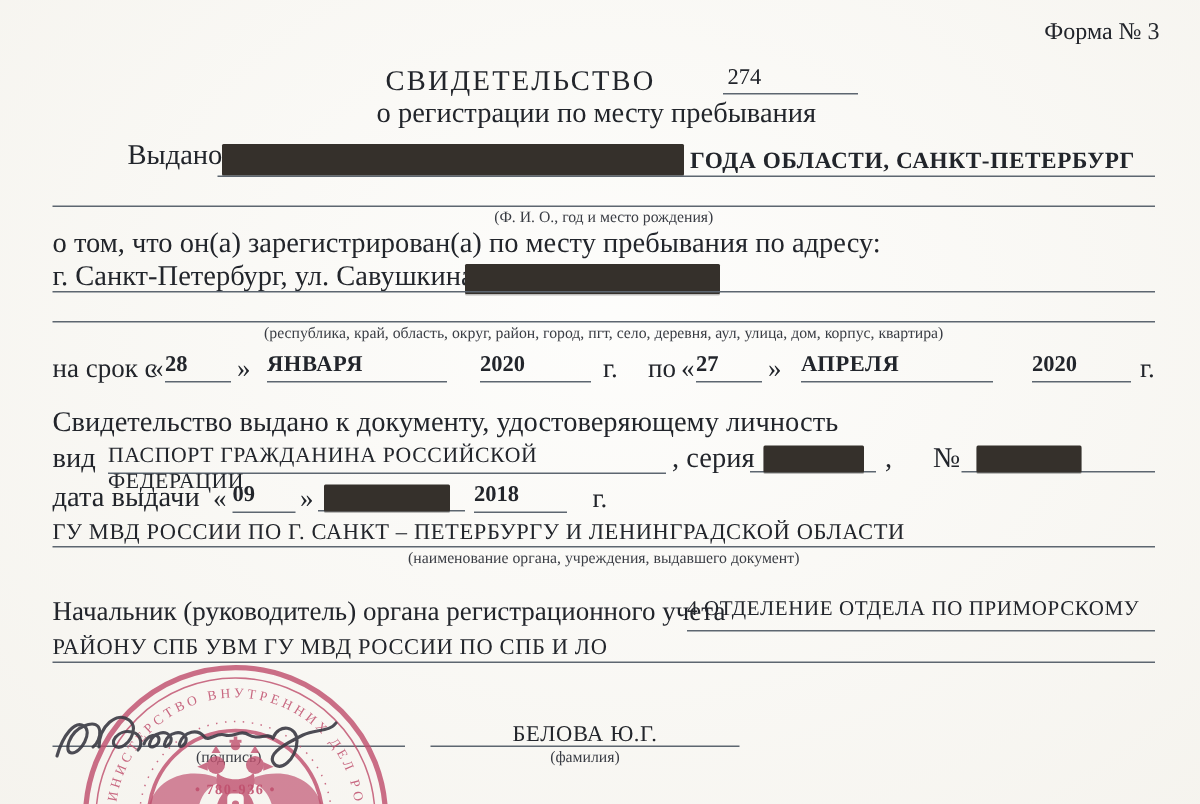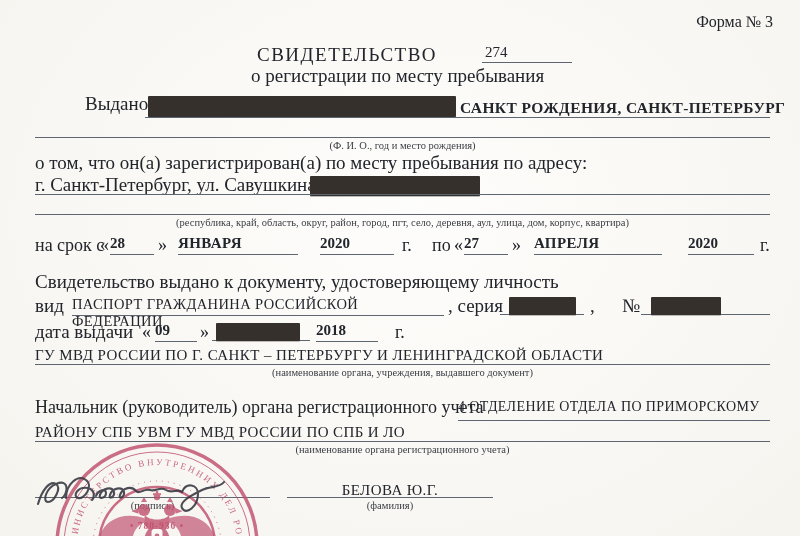--- a/index.html
+++ b/index.html
@@ -33,21 +33,21 @@
 
 <div class="page">
 
   <span class="t fs16" style="right:43px;top:13px;">Форма № 3</span>
   <span class="t fs19 title" style="left:257px;top:45px;">СВИДЕТЕЛЬСТВО</span>
   <span class="t fs15" style="left:482px;top:44px;width:90px;height:18px;border-bottom:1.4px solid var(--line);text-indent:3px;">274</span>
   <span class="t fs19" style="left:251px;top:66px;">о регистрации по месту пребывания</span>
 
   <span class="t fs19" style="left:85px;top:94px;">Выдано</span>
   <div class="redact" style="left:148px;top:96px;width:308px;height:21px;"></div>
-  <span class="t b caps" style="left:460px;top:99px;font-size:15.5px;">САНКТ РОЖДЕНИЯ, САНКТ-ПЕТЕРБУРГ</span>
+  <span class="t b caps" style="left:460px;top:99px;font-size:15.5px;">ГОДА ОБЛАСТИ, САНКТ-ПЕТЕРБУРГ</span>
   <div class="hline" style="left:145px;top:117px;width:625px;"></div>
   <div class="hline" style="left:35px;top:137px;width:735px;"></div>
   <div class="cap" style="left:35px;top:140px;width:735px;">(Ф. И. О., год и место рождения)</div>
 
   <span class="t fs19" style="left:35px;top:153px;">о том, что он(а) зарегистрирован(а) по месту пребывания по адресу:</span>
   <span class="t fs19" style="left:35px;top:175px;">г. Санкт-Петербург, ул. Савушкина, дом</span>
   <div class="redact" style="left:310px;top:176px;width:170px;height:20px;"></div>
   <div class="hline" style="left:35px;top:194px;width:735px;"></div>
   <div class="hline" style="left:35px;top:214px;width:735px;"></div>
   <div class="cap" style="left:35px;top:217px;width:735px;">(республика, край, область, округ, район, город, пгт, село, деревня, аул, улица, дом, корпус, квартира)</div>
@@ -88,21 +88,20 @@
   <span class="t fs18" style="left:395px;top:323px;">г.</span>
 
   <span class="t fs15 caps" style="left:35px;top:347px;">ГУ  МВД  РОССИИ  ПО  Г. САНКТ – ПЕТЕРБУРГУ  И  ЛЕНИНГРАДСКОЙ  ОБЛАСТИ</span>
   <div class="hline" style="left:35px;top:364px;width:735px;"></div>
   <div class="cap" style="left:35px;top:367px;width:735px;">(наименование органа, учреждения, выдавшего документ)</div>
 
   <span class="t fs18" style="left:35px;top:398px;">Начальник (руководитель) органа регистрационного учета</span>
   <span class="ublock caps" style="left:458px;top:399px;width:312px;height:21px;font-weight:normal;font-size:14px;">4 ОТДЕЛЕНИЕ ОТДЕЛА  ПО ПРИМОРСКОМУ</span>
   <span class="t fs15 caps" style="left:35px;top:424px;">РАЙОНУ СПБ УВМ  ГУ  МВД РОССИИ  ПО СПБ  И  ЛО</span>
   <div class="hline" style="left:35px;top:441px;width:735px;"></div>
-  <div class="cap" style="left:35px;top:444px;width:735px;">(наименование органа регистрационного учета)</div>
 
   <div class="hline" style="left:35px;top:497px;width:235px;"></div>
   <div class="cap" style="left:35px;top:500px;width:235px;">(подпись)</div>
   <span class="t fs15 caps" style="left:287px;top:482px;width:206px;text-align:center;">БЕЛОВА  Ю.Г.</span>
   <div class="hline" style="left:287px;top:497px;width:206px;"></div>
   <div class="cap" style="left:287px;top:500px;width:206px;">(фамилия)</div>
 
   <svg class="stamp-svg" style="left:52px;top:441px;" width="210" height="95" viewBox="0 0 210 95">
     <g opacity="0.82" fill="none" stroke="var(--stamp)">
       <circle cx="105" cy="104" r="100" stroke-width="3.5"></circle>

